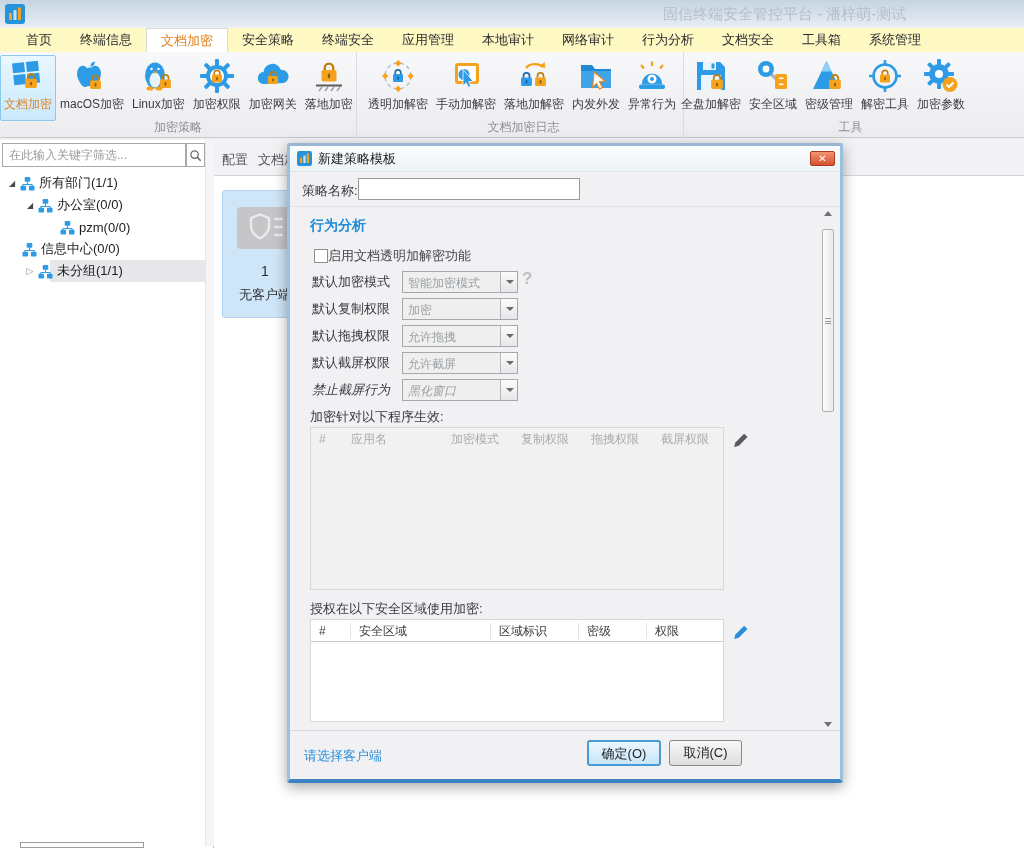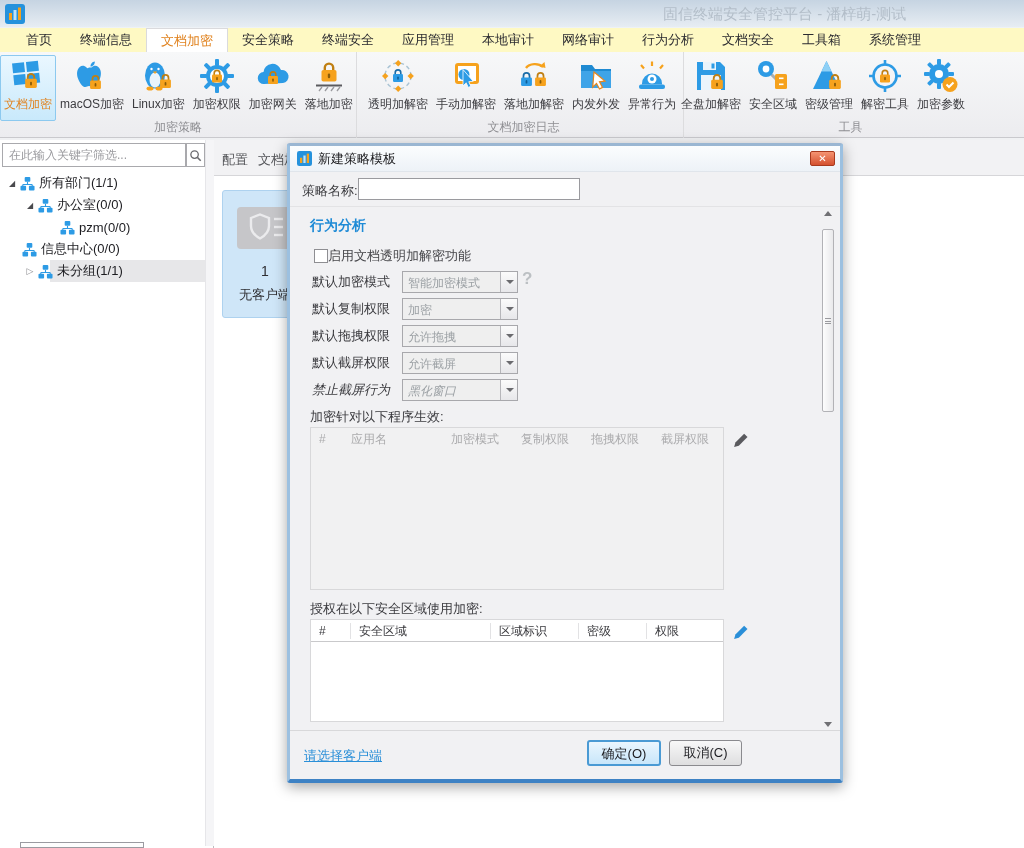--- a/index.html
+++ b/index.html
@@ -96,21 +96,21 @@
   .pencil.blue { color:#2a8fd8; }
   
   .dscroll { position:absolute; left:531px; top:0; width:15px; height:524px; background:#f1f1f3; }
   .darr-up { position:absolute; left:3px; top:4px; width:0; height:0; border-left:4px solid transparent; border-right:4px solid transparent; border-bottom:5px solid #707074; }
   .darr-dn { position:absolute; left:3px; bottom:4px; width:0; height:0; border-left:4px solid transparent; border-right:4px solid transparent; border-top:5px solid #707074; }
   .dthumb { position:absolute; left:1px; top:22px; width:12px; height:183px; background:linear-gradient(90deg,#fdfdfd,#e9e9eb); border:1px solid #b2b2b6; border-radius:2px; }
   .dgrip { position:absolute; left:2px; top:88px; width:6px; height:6px; border-top:1px solid #9a9a9e; border-bottom:1px solid #9a9a9e; }
   .dgrip::after { content:""; position:absolute; left:0; top:2px; width:6px; height:1px; background:#9a9a9e; }
   
   .dlg-footer { position:absolute; left:0; bottom:0; width:550px; height:49px; background:#f1f1f3; border-top:1px solid #d8d8da; }
-  .client-link { position:absolute; left:14px; top:16px; font-size:13px; color:#2a8fd8;text-decoration:underline; }
+  .client-link { position:absolute; left:14px; top:16px; font-size:13px; color:#2a8fd8; }
   .btn { position:absolute; top:9px; height:26px; font-size:13px; color:#1c1c20; text-align:center; line-height:24px; border-radius:3px; }
   .btn-ok { left:297px; width:74px; background:linear-gradient(#eaf6fe,#c8e6fa); border:2px solid #4a9ad4; }
   .btn-cancel { left:379px; width:73px; background:linear-gradient(#f8f8f8,#dededf); border:1px solid #8a8a8e; }
   .hidden-defs { position:absolute; width:0; height:0; overflow:hidden; }
 </style>
 </head>
 <body>
 
 <svg class="hidden-defs" xmlns="http://www.w3.org/2000/svg">
   <symbol id="lkO" viewBox="0 0 12 14">

